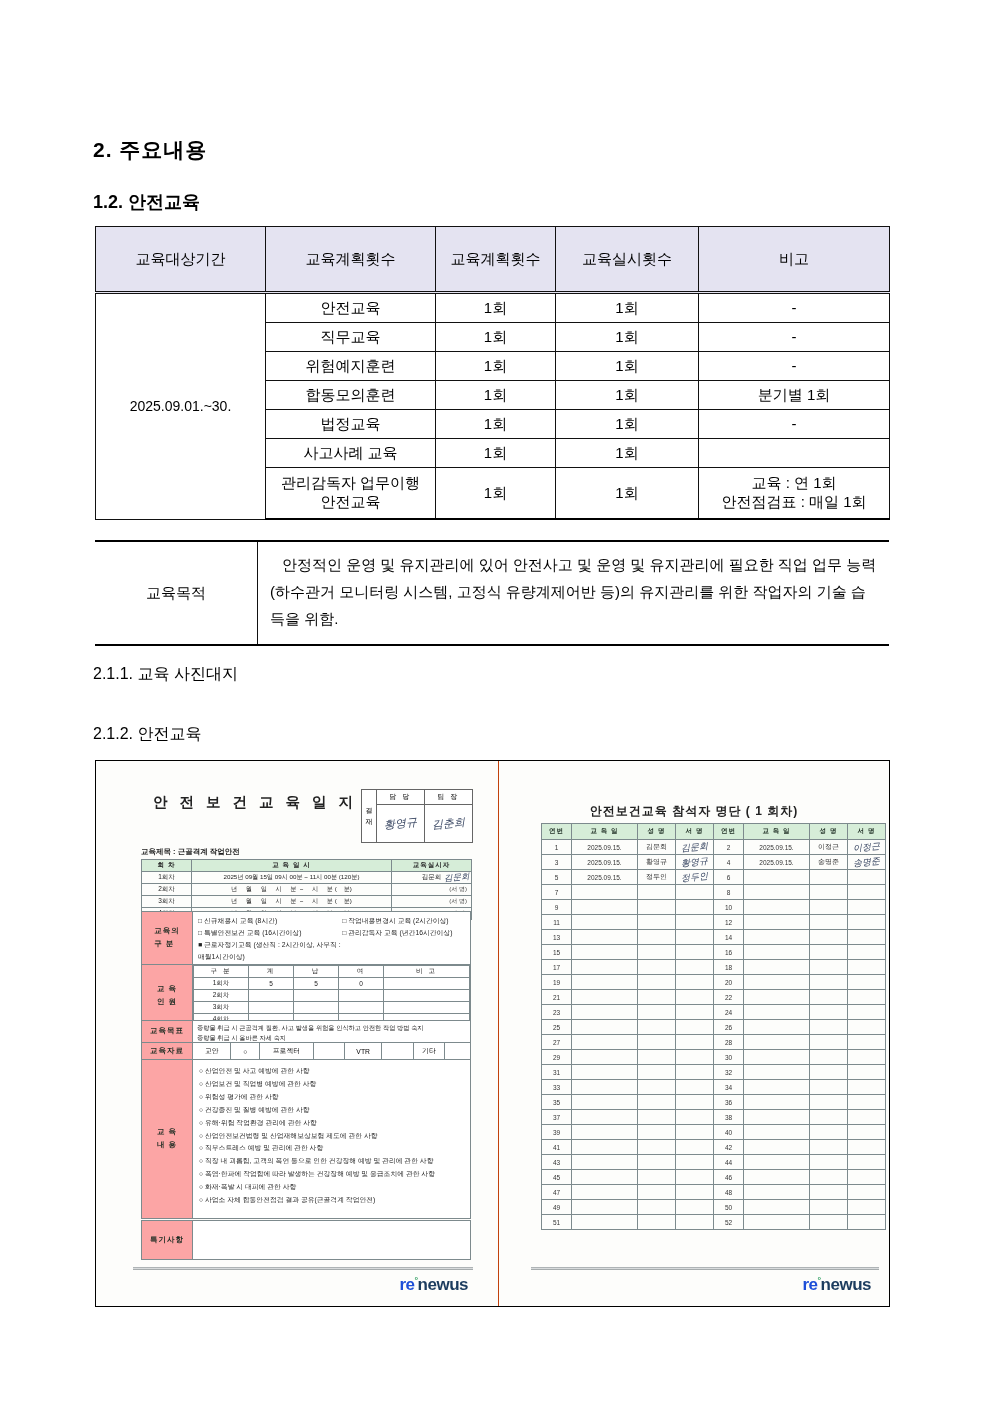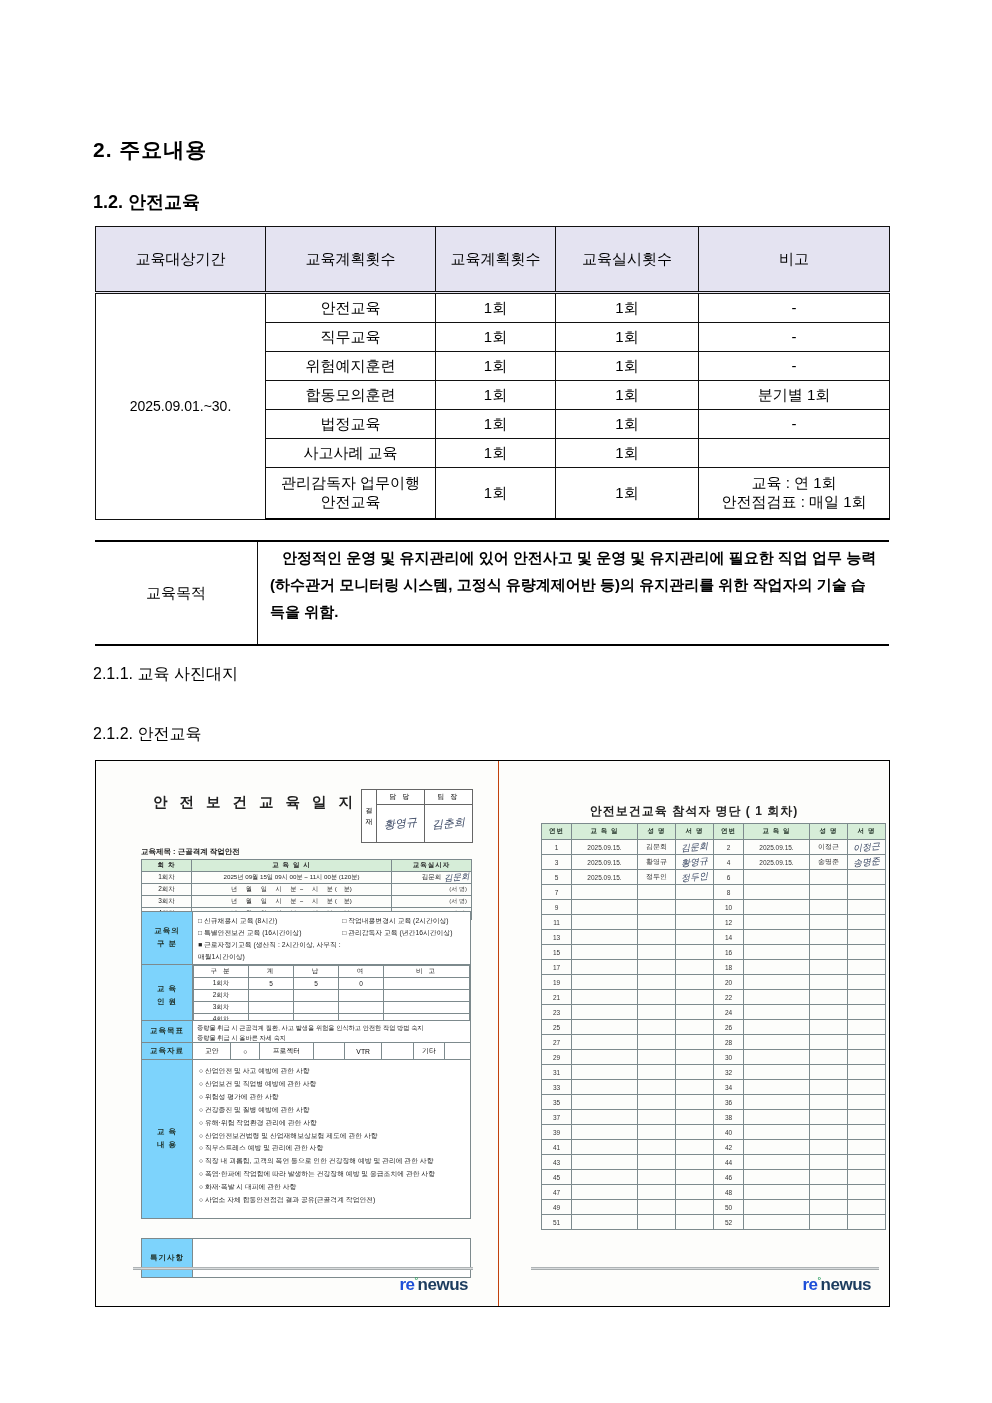--- a/index.html
+++ b/index.html
@@ -20,21 +20,21 @@
   .maintbl td{border:1px solid #111;height:28px;text-align:center;font-size:15px;padding:0 2px;}
   .maintbl tr:last-child td{height:50px;border-bottom:2px solid #000;}
   .maintbl .period{font-size:14px;}
   .ml{white-space:pre-line;line-height:1.25;}
 
   
   .purpose{left:95px;top:540px;width:794px;height:102px;border-top:2px solid #000;
            border-bottom:2px solid #000;display:flex;}
   .purpose .plabel{width:162px;border-right:1px solid #111;display:flex;align-items:center;
            justify-content:center;font-size:15px;}
-  .purpose .ptext{flex:1;padding:2px 12px;font-size:15px;line-height:1.8;text-indent:12px;font-weight:bold;}
+  .purpose .ptext{flex:1;padding:9px 12px;font-size:15px;line-height:1.8;text-indent:12px;}
 
   
   .outer{left:95px;top:760px;width:793px;height:545px;border:1px solid #000;display:flex;background:#fdfdfb;}
   .panel{position:relative;height:100%;}
   .panelL{width:402px;border-right:1px solid #c2410c;}
   .panelR{flex:1;}
 
   
   .formwrap{position:absolute;left:45px;top:0;width:330px;}
   .ftitle{position:absolute;left:8px;top:32px;width:212px;text-align:center;
@@ -55,42 +55,42 @@
   .ftbl{border-collapse:collapse;width:330px;table-layout:fixed;font-size:6.5px;color:#222;}
   .ftbl th,.ftbl td{border:1px solid #7d8a8d;height:11px;text-align:center;padding:0 1px;overflow:hidden;}
   .ftbl th{background:#d6edd8;font-weight:bold;letter-spacing:1px;}
   .sched{position:absolute;left:0;top:98px;}
   .sched .dt{white-space:pre;font-size:6.2px;}
   .sched .inst{position:relative;}
   .signame{display:block;text-align:right;padding-right:3px;font-size:6px;color:#444;}
   .ssig{position:absolute;right:2px;top:0;font-size:8.5px;}
 
   .fblock{position:absolute;left:0;width:330px;display:flex;border:1px solid #7d8a8d;background:#fff;box-sizing:border-box;}
-  .flabel{width:50px;background:#7dd3fc;border-right:1px solid #7d8a8d;display:flex;align-items:center;
-          justify-content:center;font-weight:bold;font-size:7.5px;white-space:pre-line;text-align:center;
+  .flabel{width:50px;background:#fca5a5;border-right:1px solid #7d8a8d;display:flex;align-items:center;
+          justify-content:center;font-weight:bold;font-size:7.5px;white-space:pre-line;
           line-height:1.7;letter-spacing:1px;color:#1c2b21;flex-shrink:0;}
   .fbody{flex:1;min-width:0;}
   .bcat{top:150px;height:54px;}
   .bcat .fbody{padding:3px 5px;font-size:6.8px;color:#222;}
   .catline{display:flex;line-height:1.75;}
   .catitem:first-child{width:54%;}
   .bpers{top:203px;}
   .bpers table{width:100%;}
   .bpers .ph{background:#fff;font-weight:400;letter-spacing:2px;}
   .bgoal{top:259px;height:23px;}
   .bgoal .fbody{padding:2px 4px;font-size:6.2px;line-height:1.6;color:#222;}
   .bmat{top:281px;height:18px;}
   .bmat .fbody{display:flex;align-items:stretch;font-size:6.8px;}
   .mcell{border-right:1px solid #7d8a8d;display:flex;align-items:center;justify-content:center;}
   .m0{width:13.5%;}.m1{width:10%;}.m2{width:19%;}.m3{width:11%;}.m4{width:13%;}.m5{width:11%;}.m6{width:11%;}
   .m7{flex:1;border-right:none;}
   .bcont{top:298px;height:160px;}
   .bcont .fbody{padding:5px 6px;font-size:6.8px;color:#222;}
   .citem{line-height:1.9;white-space:nowrap;}
-  .bnote{top:477px;height:40px;}
+  .bnote{top:459px;height:40px;}
 
   .footline{position:absolute;height:3px;background:linear-gradient(to bottom,#9aa0a3,#d8dbdc,#8d9496);}
   .flineL{left:37px;right:25px;top:506px;}
   .logo{position:absolute;top:514px;font-size:17px;font-weight:bold;letter-spacing:-0.5px;}
   .logoL{right:30px;}
   .lre{color:#1d4ed8;}
   .ldeg{color:#2e9e5f;font-size:9px;vertical-align:super;}
   .lrest{color:#1c3c5e;}
 
   

